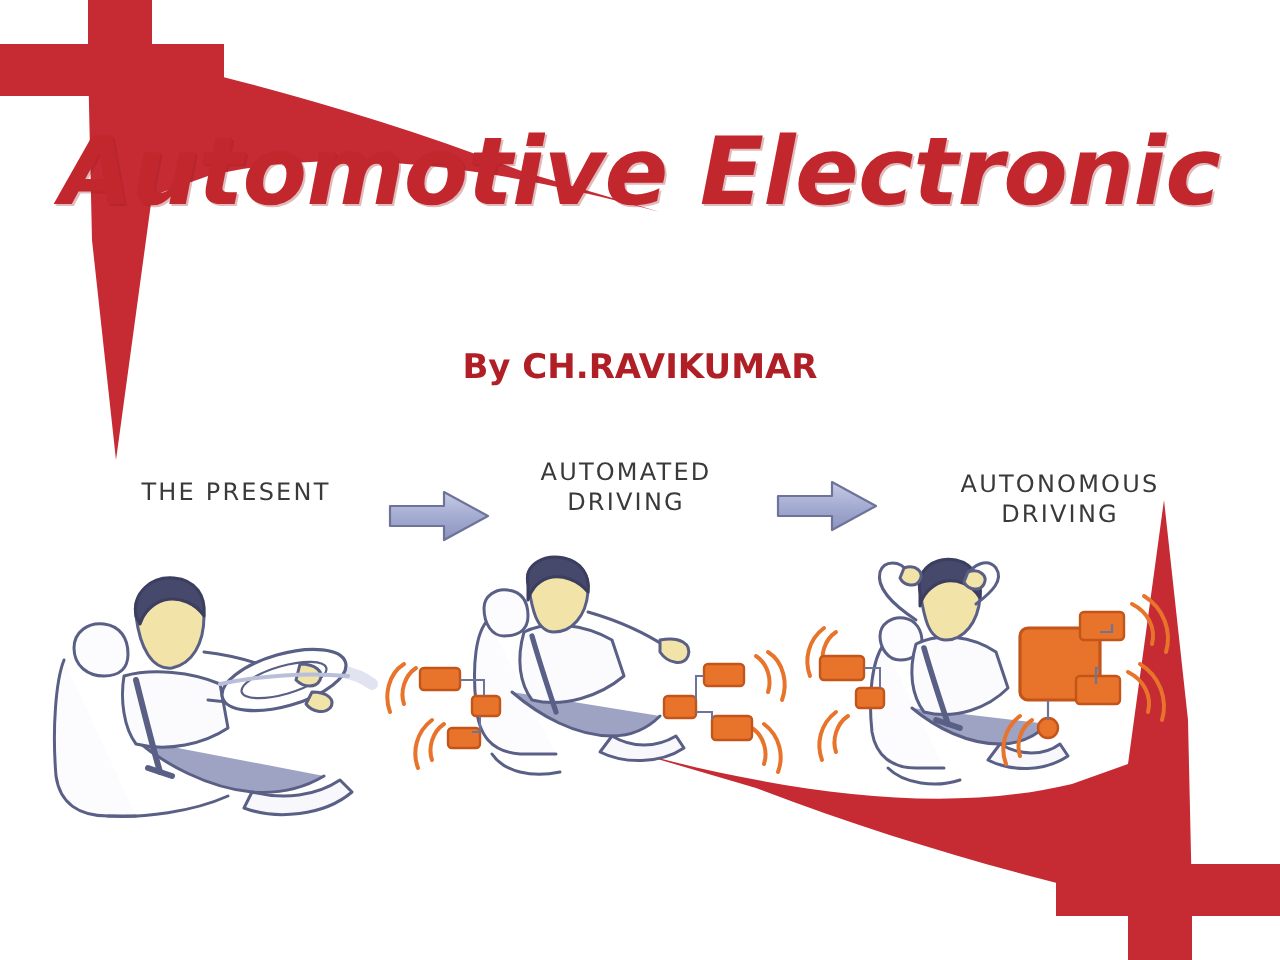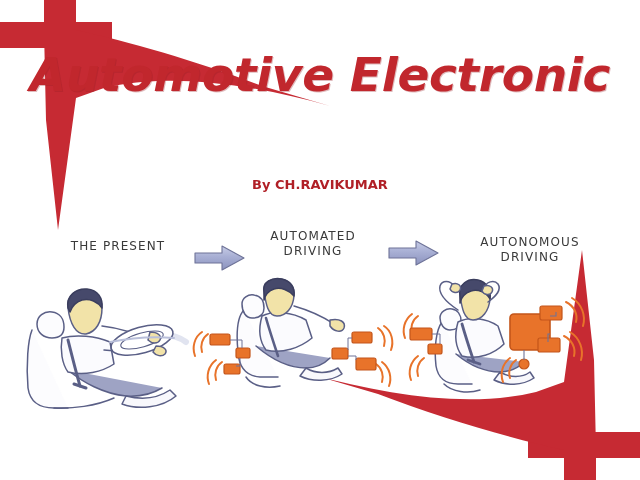--- a/index.html
+++ b/index.html
@@ -23,21 +23,21 @@
     position: absolute;
     pointer-events: none;
   }
   #corner-tl { left: 0; top: 0; width: 330px; height: 230px; }
   #corner-br { right: 0; bottom: 0; width: 330px; height: 230px; }
 
   
   .title-block {
     position: absolute;
     left: 0;
-    top: 44px;
+    top: 56px;
     width: 640px;
     text-align: center;
   }
   .title-line {
     color: #C1272D;
     font-family: "DejaVu Sans", sans-serif;
     font-weight: bold;
     font-style: italic;
     font-size: 47px;
     line-height: 62px;
@@ -53,21 +53,21 @@
     position: absolute;
     left: 0;
     top: 172px;
     width: 640px;
     text-align: center;
   }
   .byline {
     color: #B01F26;
     font-family: "DejaVu Sans", sans-serif;
     font-weight: bold;
-    font-size: 13px;
+    font-size: 17px;
     line-height: 25px;
     white-space: pre;
   }
 
   
   .caption {
     position: absolute;
     color: #3a3a3a;
     font-family: "DejaVu Sans", sans-serif;
     font-size: 12px;

